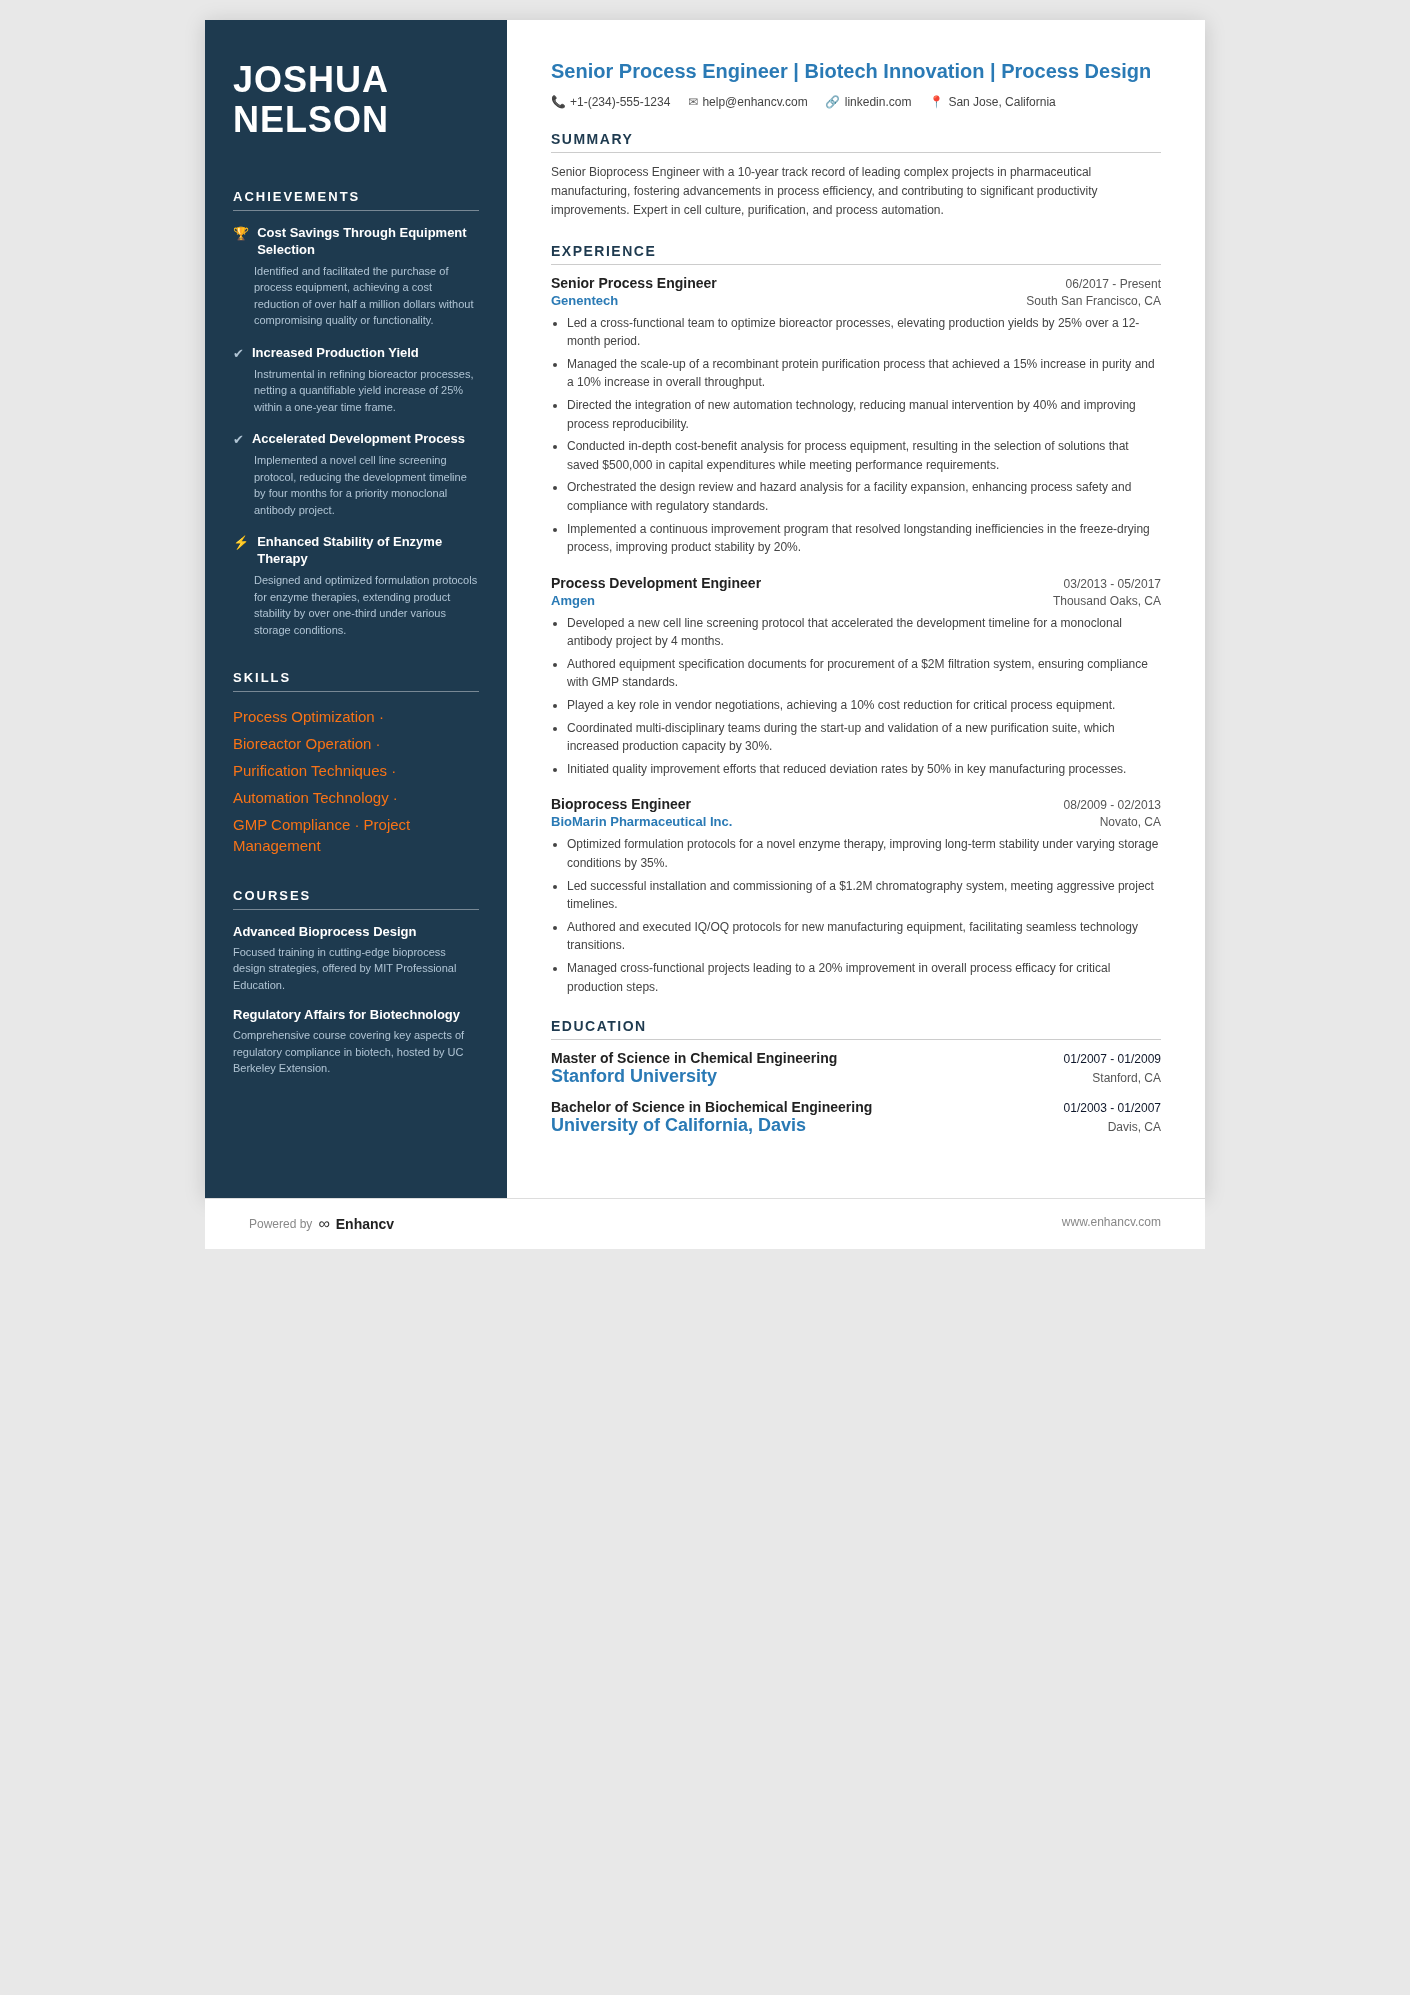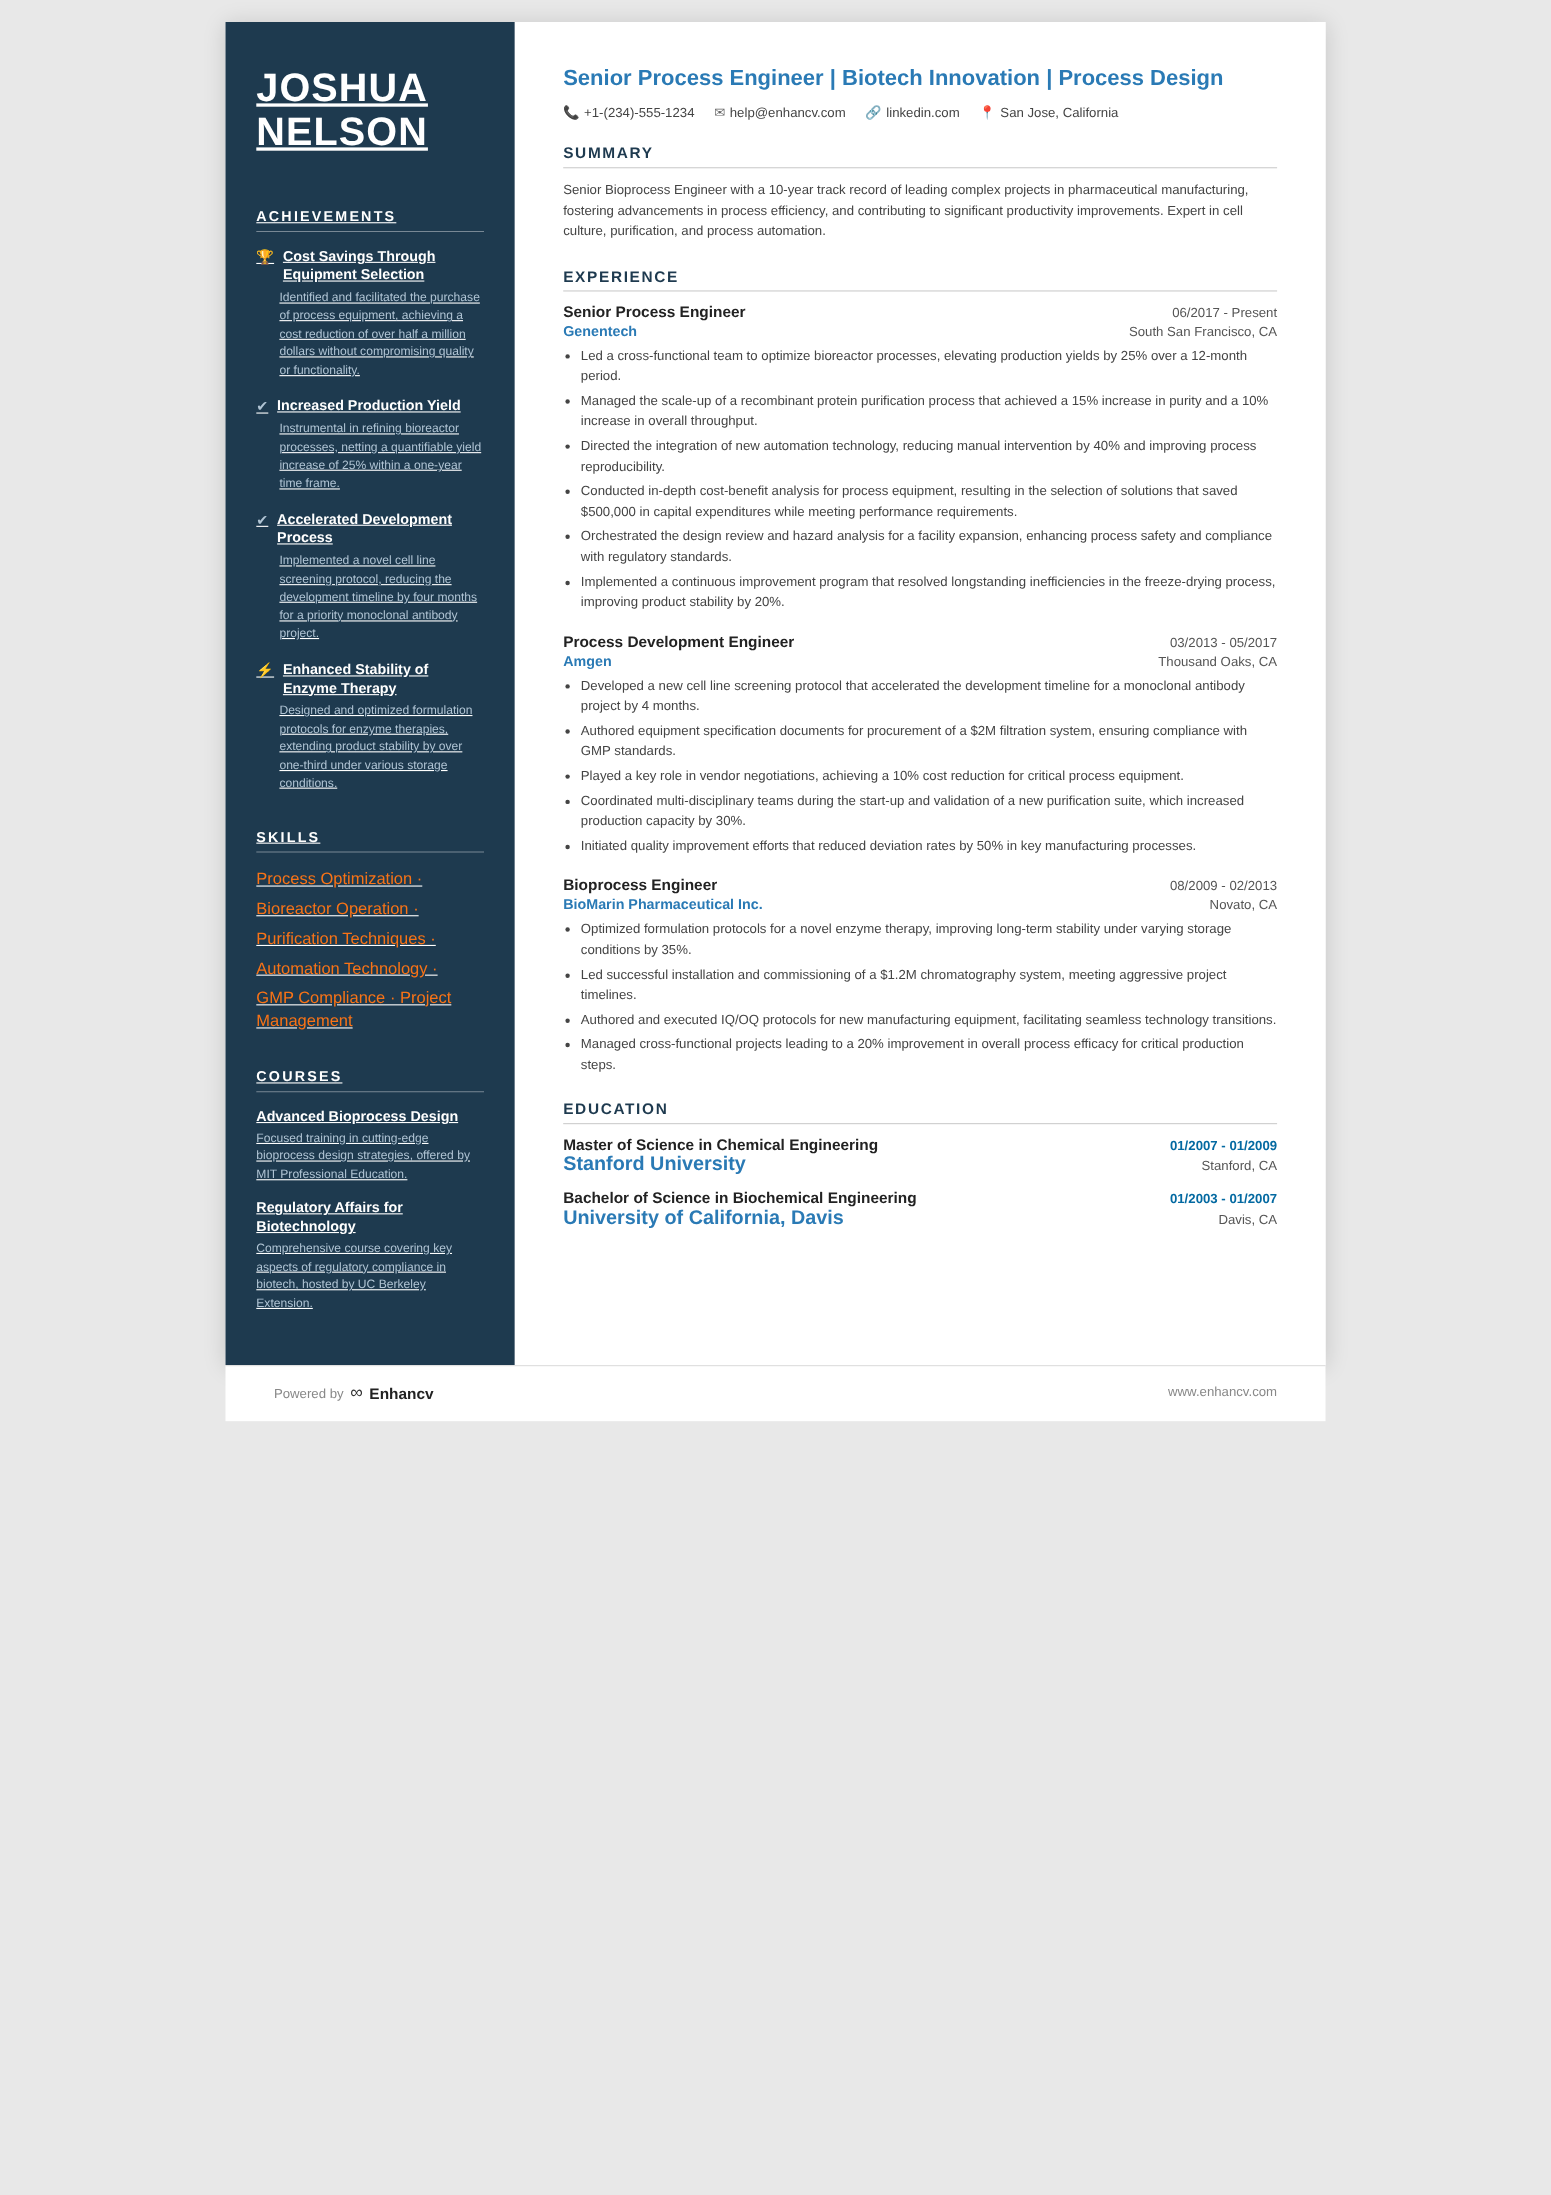--- a/index.html
+++ b/index.html
@@ -13,26 +13,25 @@
       min-height: 100vh;
     }
     .resume-wrapper {
       width: 1000px;
       background: #fff;
       display: flex;
       box-shadow: 0 2px 20px rgba(0,0,0,0.15);
     }
     
     .sidebar {
-      width: 263px;
+      width: 302px;
       background: #1e3a4f;
       color: #fff;
-      padding: 40px 28px 16px 28px;
+      padding: 40px 28px 56px 28px;
       flex-shrink: 0;
-      text-decoration: underline;
     }
     .sidebar-name {
       margin-bottom: 50px;
     }
     .sidebar-name h1 {
       font-size: 36px;
       font-weight: 900;
       line-height: 1.1;
       color: #fff;
       text-transform: uppercase;
@@ -205,24 +204,23 @@
       justify-content: space-between;
       align-items: baseline;
     }
     .edu-degree {
       font-size: 14px;
       font-weight: 700;
       color: #222;
     }
     .edu-dates {
       font-size: 12px;
-      color: #0369a1;
+      color: #0f172a;
       flex-shrink: 0;
       margin-left: 2px;
-      font-weight: bold;
     }
     .edu-school-row {
       display: flex;
       justify-content: space-between;
       align-items: baseline;
     }
     .edu-school {
       font-size: 18px;
       font-weight: 600;
       color: #2a7ab5;

